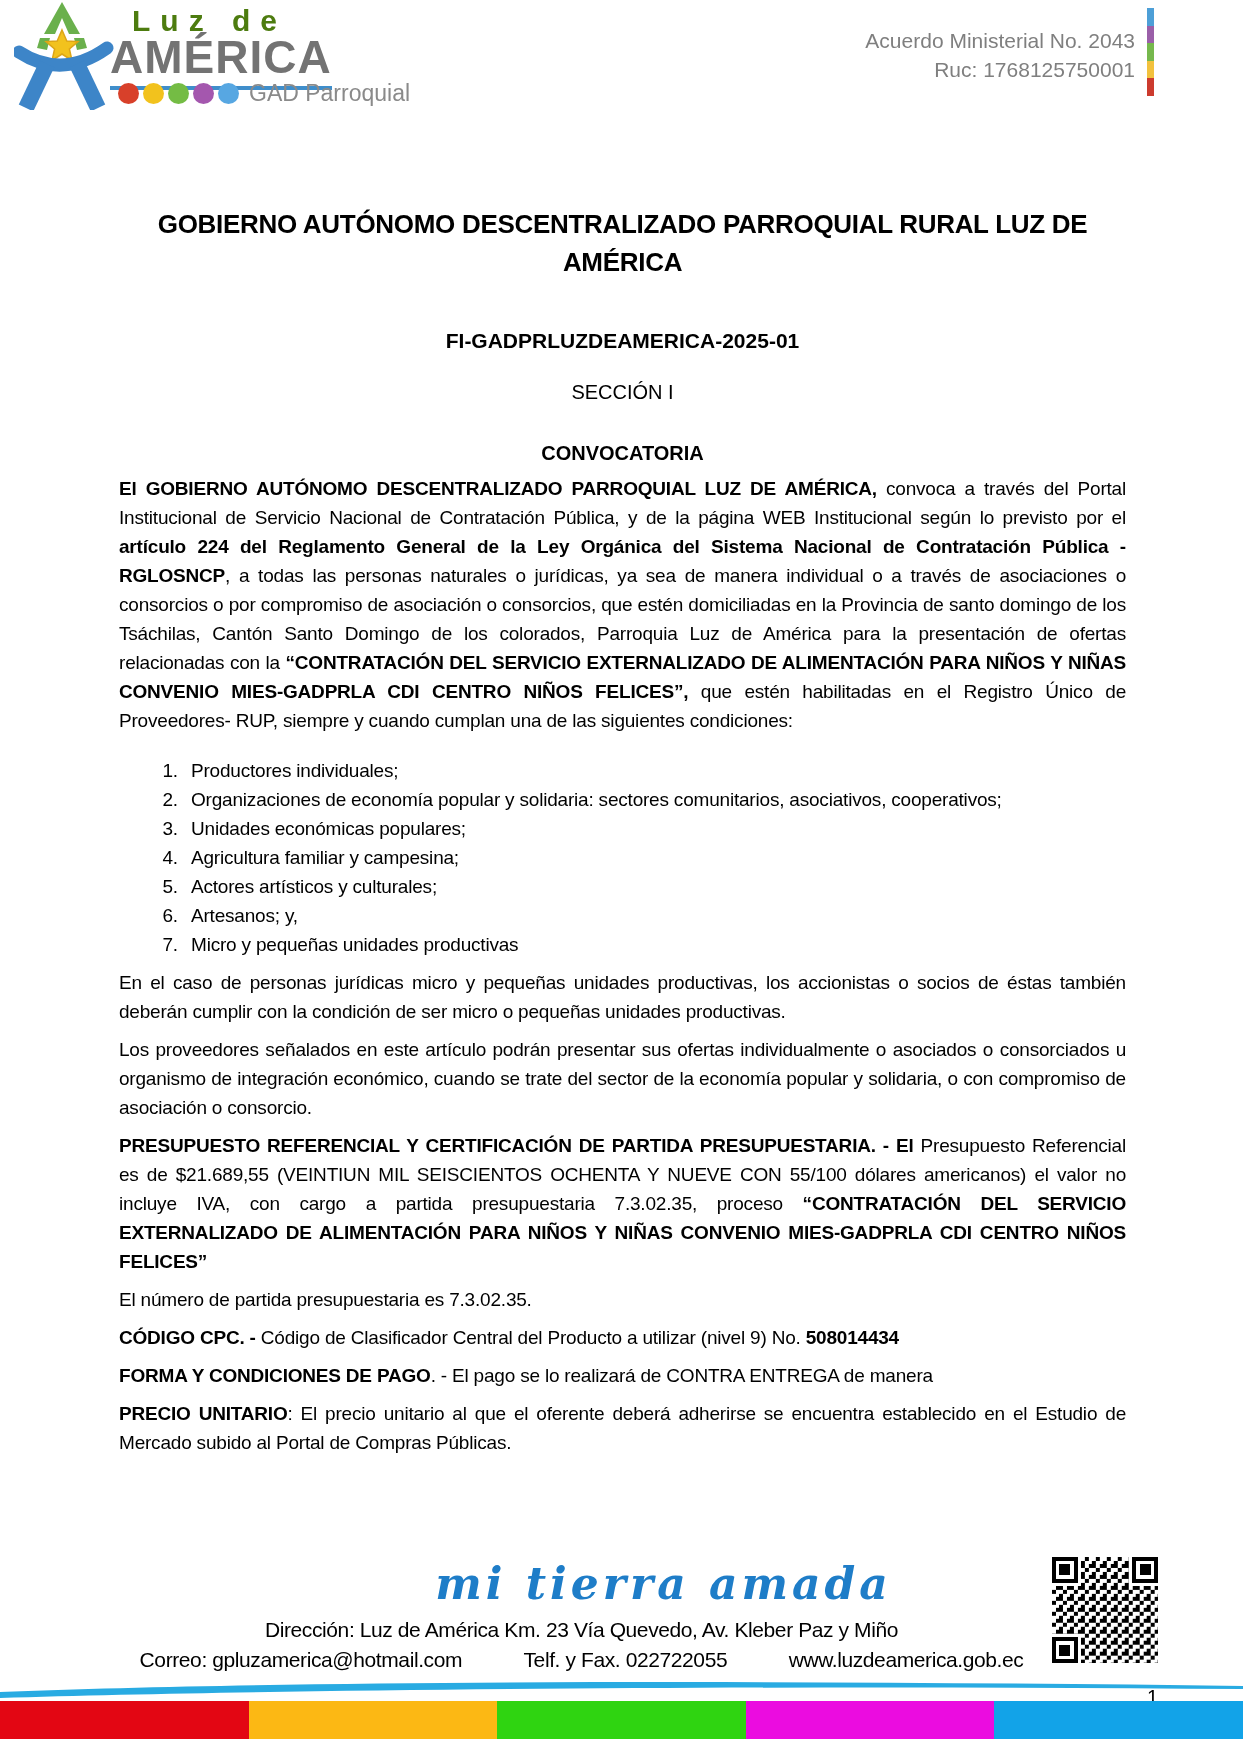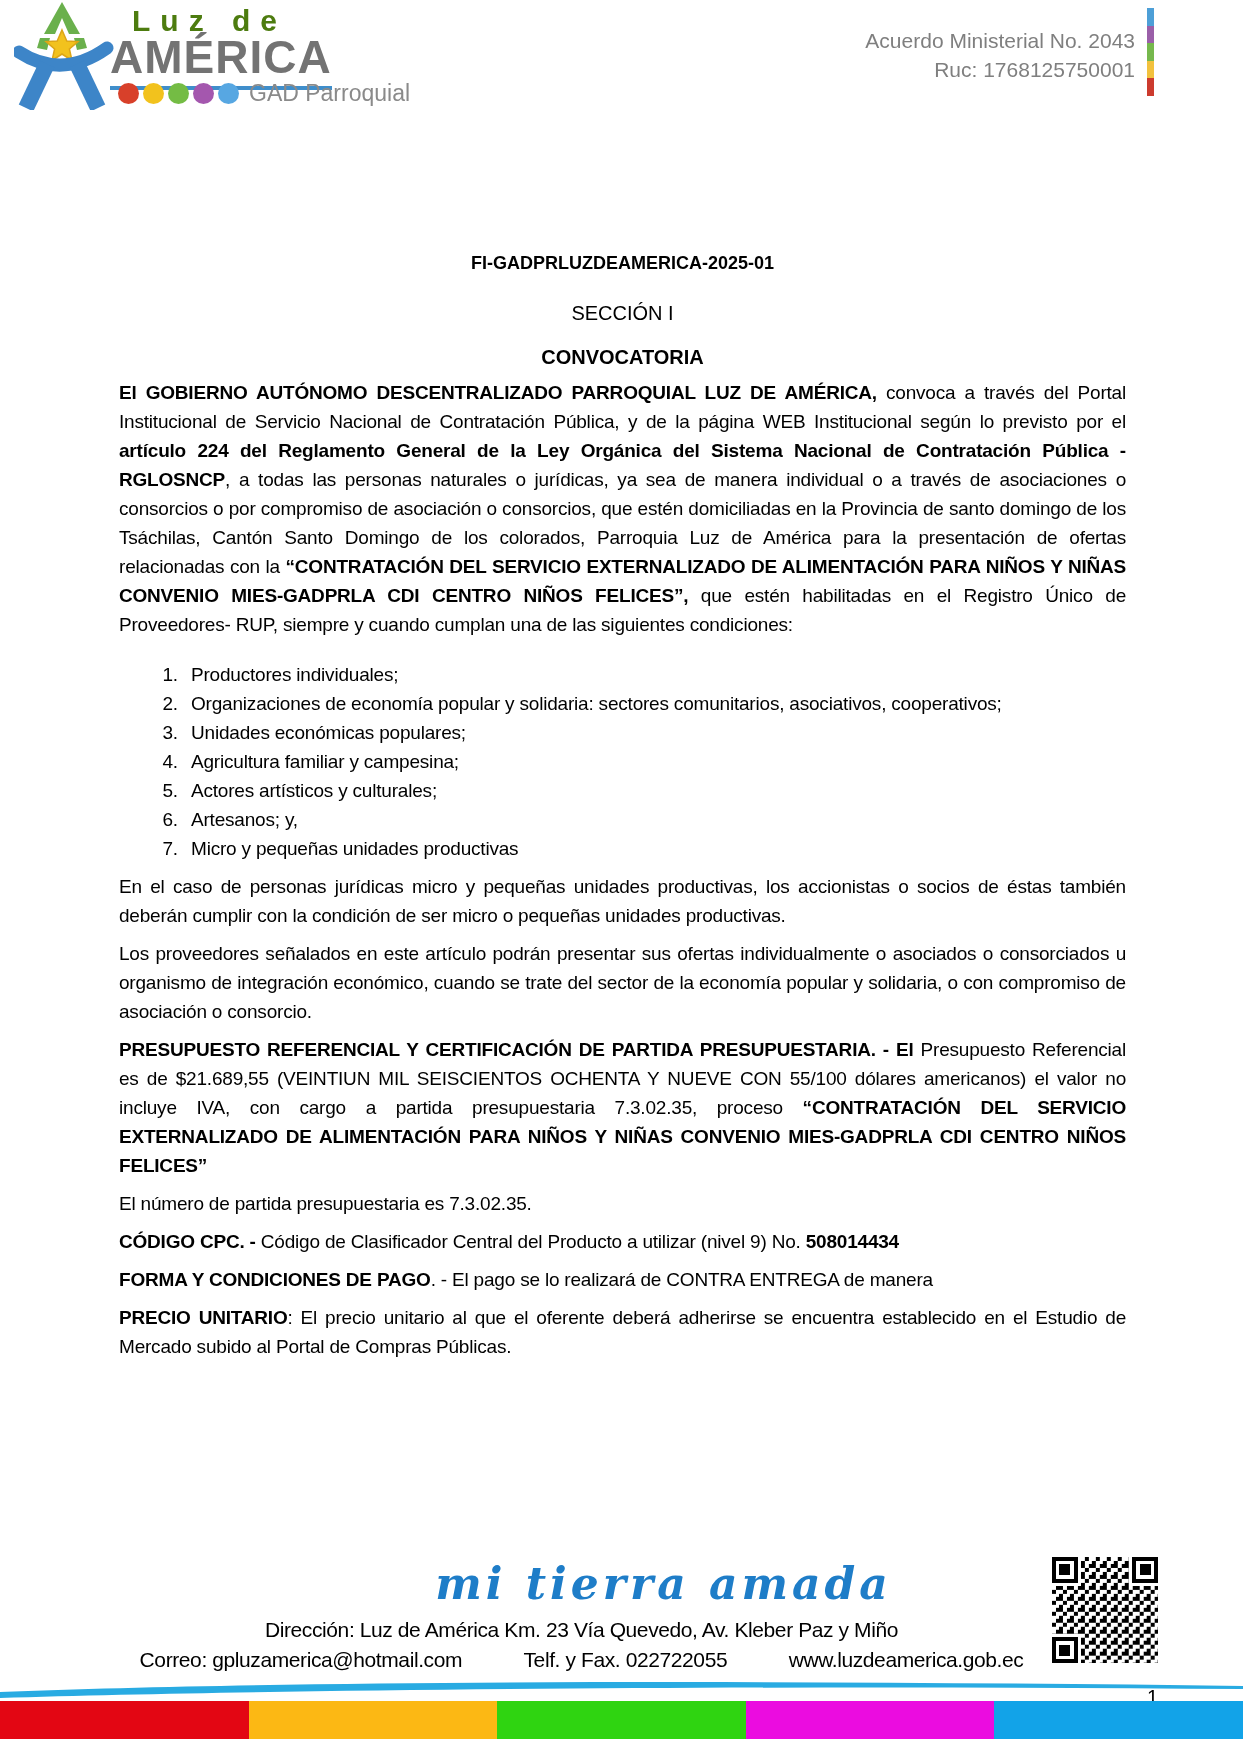--- a/index.html
+++ b/index.html
@@ -29,23 +29,23 @@
   .hdr-right {
     position:absolute; top:26px; right:108px; text-align:right;
     color:#7f7f7f; font-size:21px; line-height:29px;
   }
   .hdr-sidebar { position:absolute; top:8px; right:89px; width:7px; height:88px; display:flex; flex-direction:column; }
   .hdr-sidebar span { flex:1; }
 
   
   .content { position:absolute; left:119px; top:205px; width:1007px; }
   .doc-title { text-align:center; font-size:26px; font-weight:bold; line-height:38px; letter-spacing:-0.3px; }
-  .doc-code  { text-align:center; font-size:18px; font-weight:bold; margin-top:48px; }
+  .doc-code  { text-align:center; font-size:21px; font-weight:bold; margin-top:48px; }
   .doc-section { text-align:center; font-size:20px; margin-top:28px; }
-  .doc-heading { text-align:center; font-size:20px; font-weight:bold; margin-top:21px; }
+  .doc-heading { text-align:center; font-size:20px; font-weight:bold; margin-top:38px; }
 
   .para { text-align:justify; font-size:19px; line-height:29px; margin-top:9px; letter-spacing:-0.2px; }
   ol.conds { margin-top:21px; padding-left:64px; }
   ol.conds li { font-size:19px; line-height:29px; padding-left:8px; text-align:justify; letter-spacing:-0.2px; }
 
   
   .slogan {
     position:absolute; left:84px; right:0; top:1558px; text-align:center;
     font-family:"DejaVu Serif", serif; font-style:italic; font-weight:bold;
     font-size:44px; color:#1e7dc8; letter-spacing:4px; pointer-events:none;
@@ -101,20 +101,21 @@
 
   <div class="hdr-sidebar">
     <span style="background: rgb(77, 159, 215);"></span>
     <span style="background: rgb(154, 95, 168);"></span>
     <span style="background: rgb(118, 184, 77);"></span>
     <span style="background: rgb(242, 193, 61);"></span>
     <span style="background: rgb(204, 59, 46);"></span>
   </div>
 
   <div class="content">
+    <h1 class="doc-title">GOBIERNO AUTÓNOMO DESCENTRALIZADO PARROQUIAL RURAL LUZ DE AMÉRICA</h1>
     <div class="doc-code">FI-GADPRLUZDEAMERICA-2025-01</div>
     <div class="doc-section">SECCIÓN I</div>
     <div class="doc-heading">CONVOCATORIA</div>
 
     <p class="para"><span style="font-weight: bold;">El GOBIERNO AUTÓNOMO DESCENTRALIZADO PARROQUIAL LUZ DE AMÉRICA, </span><span>convoca a través del Portal Institucional de Servicio Nacional de Contratación Pública, y de la página WEB Institucional según lo previsto por el </span><span style="font-weight: bold;">artículo 224 del Reglamento General de la Ley Orgánica del Sistema Nacional de Contratación Pública - RGLOSNCP</span><span>, a todas las personas naturales o jurídicas, ya sea de manera individual o a través de asociaciones o consorcios o por compromiso de asociación o consorcios, que estén domiciliadas en la Provincia de santo domingo de los Tsáchilas, Cantón Santo Domingo de los colorados, Parroquia Luz de América para la presentación de ofertas relacionadas con la </span><span style="font-weight: bold;">“CONTRATACIÓN DEL SERVICIO EXTERNALIZADO DE ALIMENTACIÓN PARA NIÑOS Y NIÑAS CONVENIO MIES-GADPRLA CDI CENTRO NIÑOS FELICES”,</span><span> que estén habilitadas en el Registro Único de Proveedores- RUP, siempre y cuando cumplan una de las siguientes condiciones:</span></p>
 
     <ol class="conds">
       <li>Productores individuales;</li>
       <li>Organizaciones de economía popular y solidaria: sectores comunitarios, asociativos, cooperativos;</li>
       <li>Unidades económicas populares;</li>

